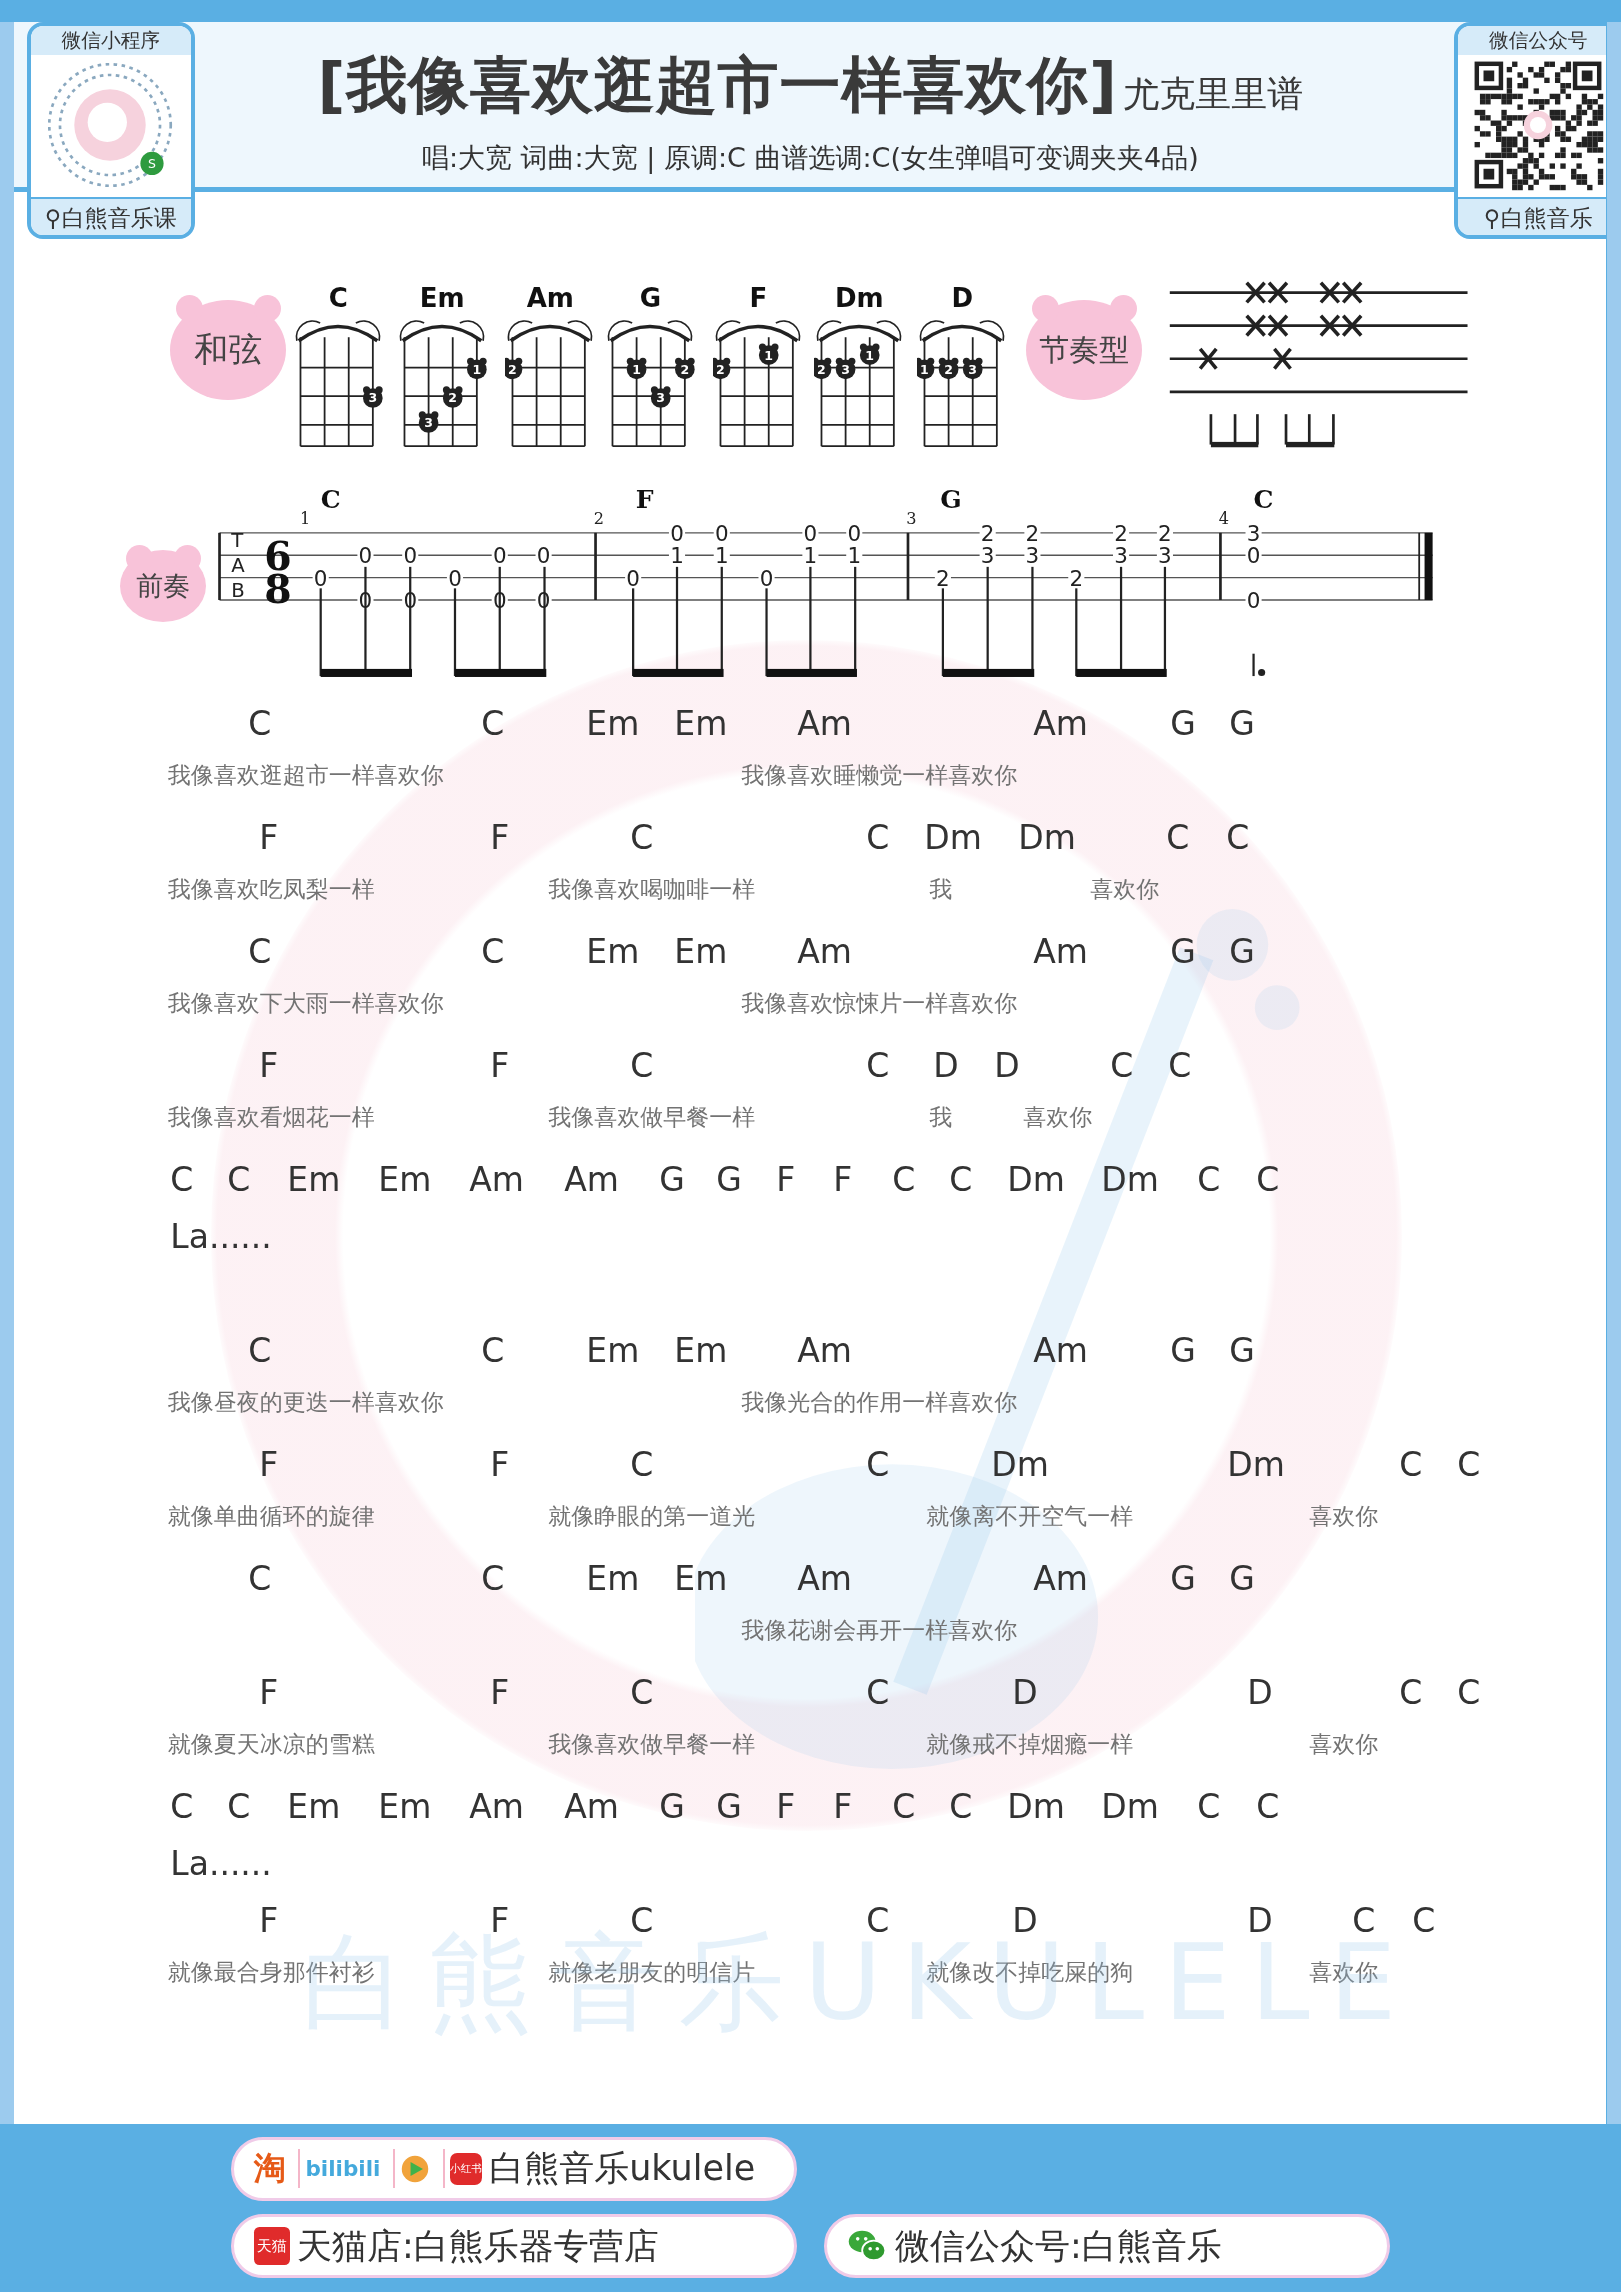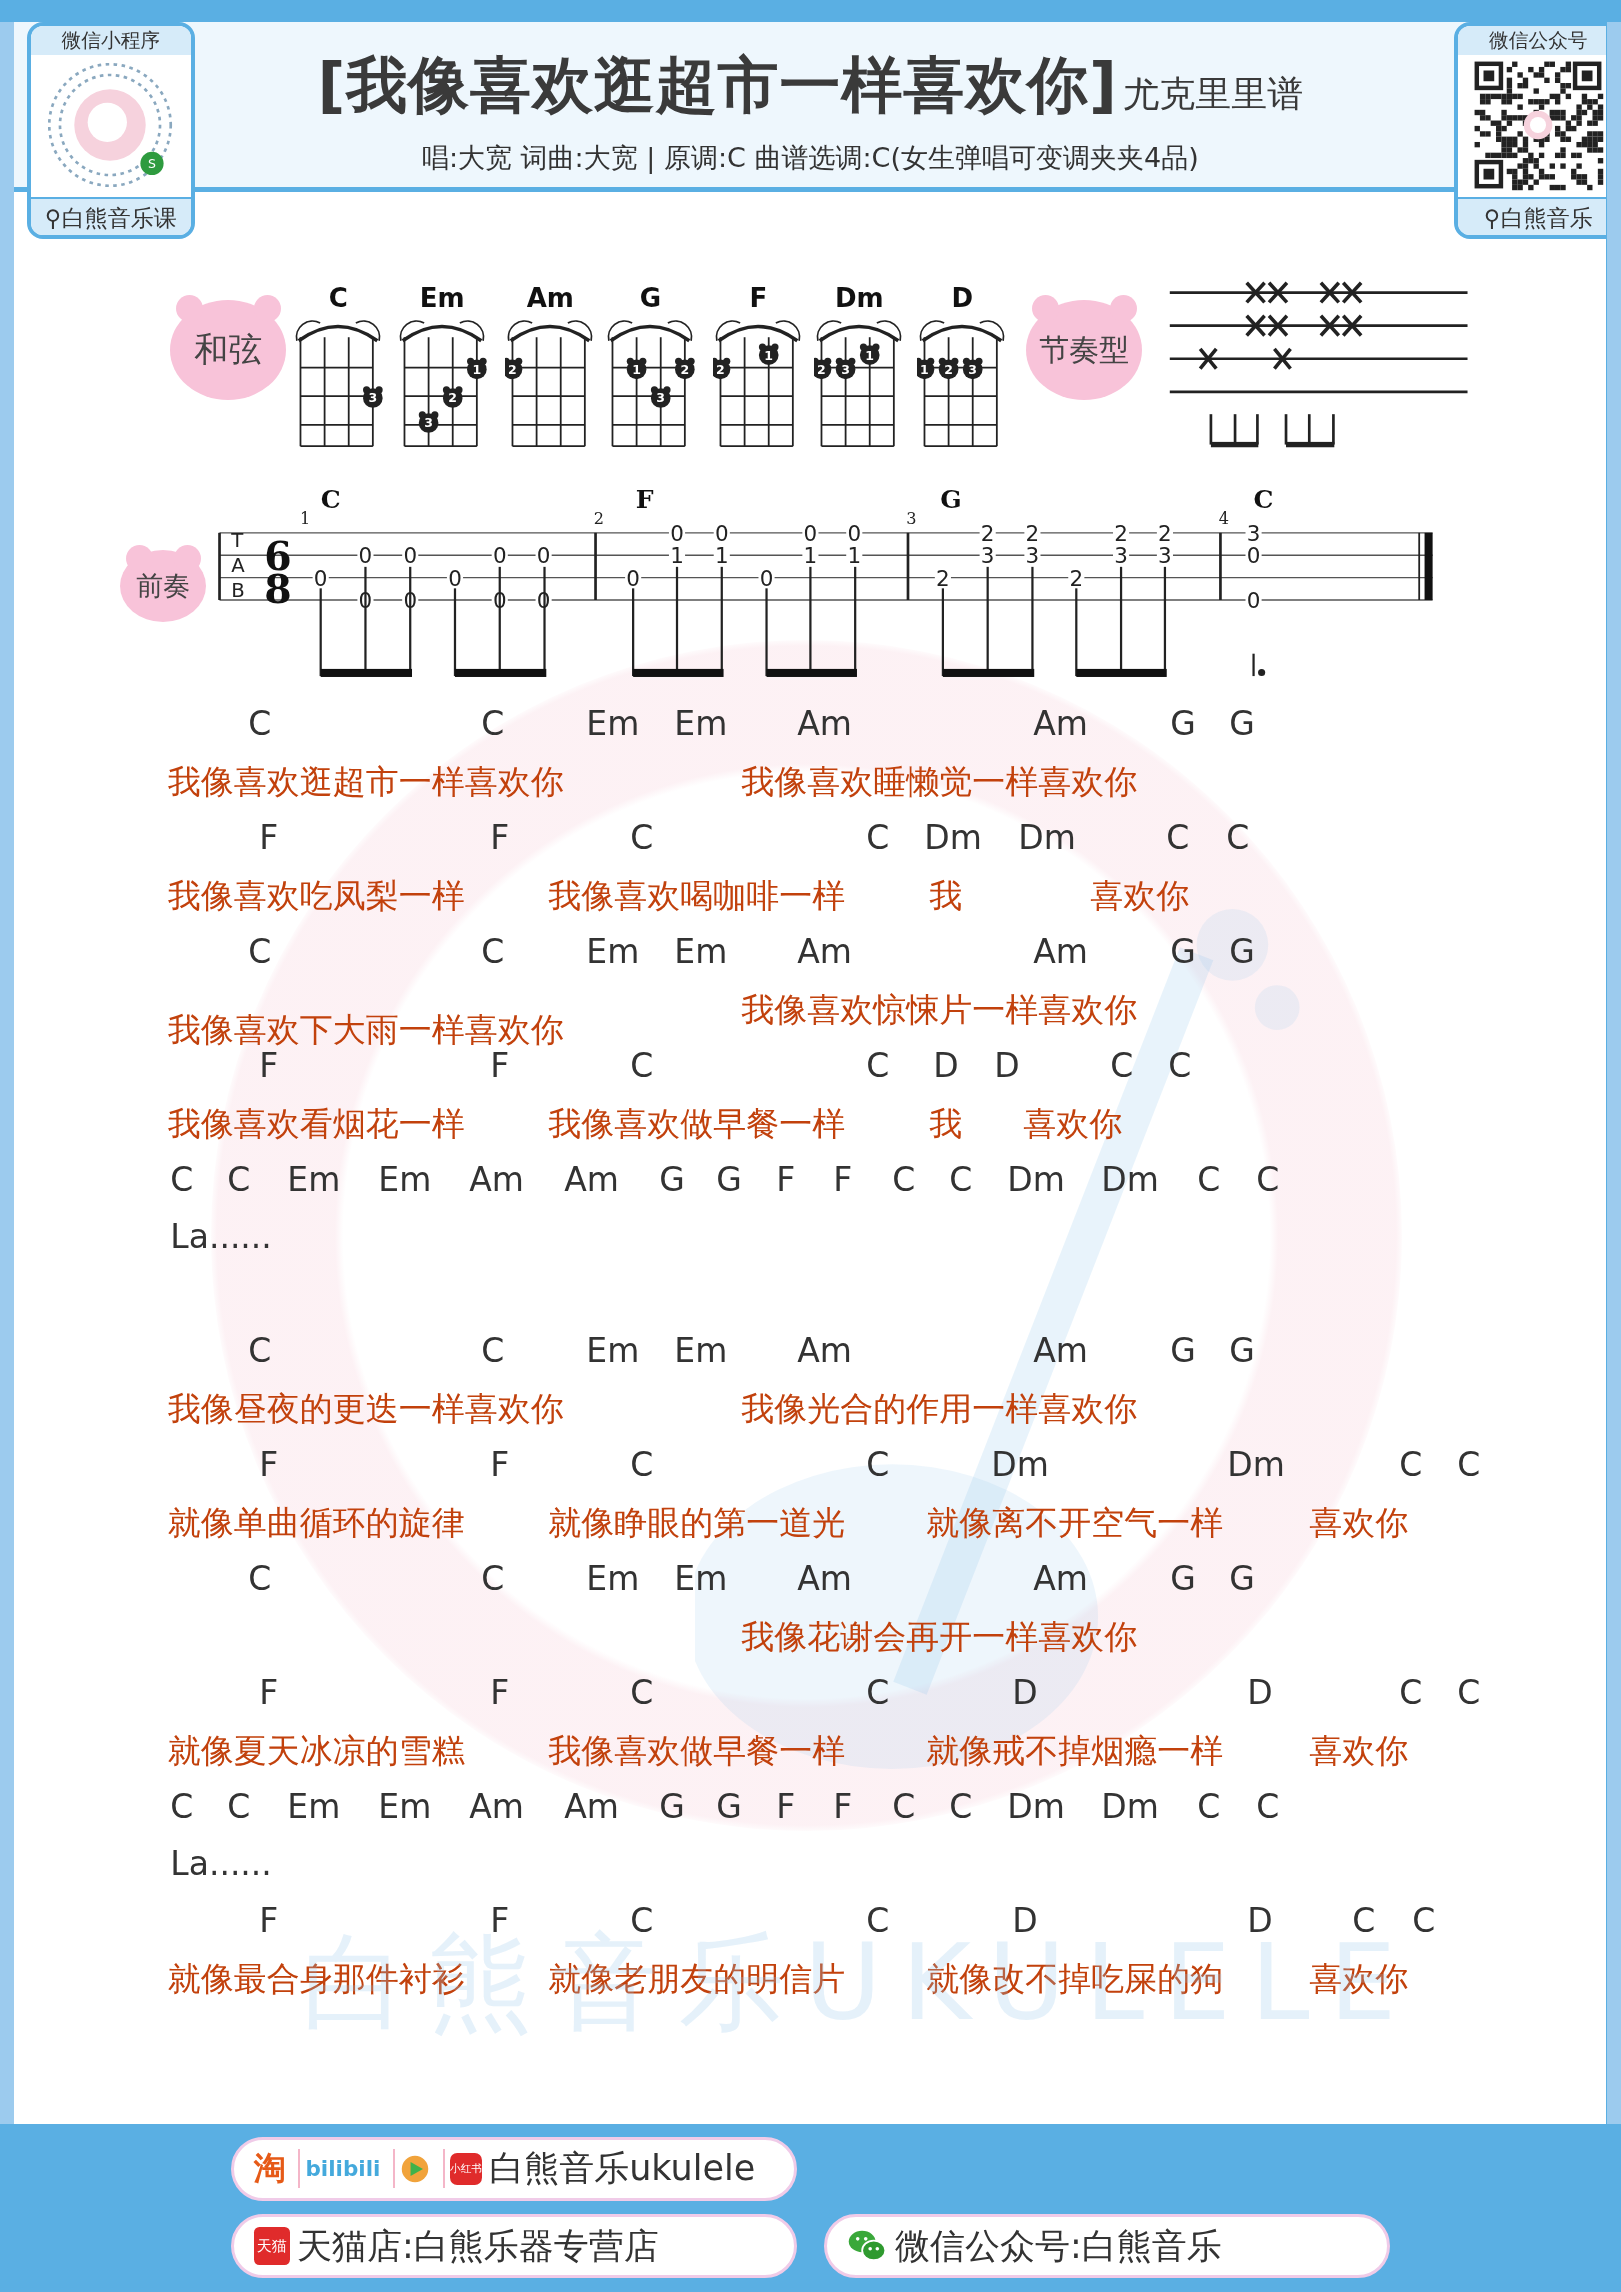--- a/index.html
+++ b/index.html
@@ -36,21 +36,21 @@
   .rhythm { position: absolute; left: 1154px; top: 258px; }
 
   .tab { position: absolute; left: 116px; top: 466px; }
 
   .watermark-circle { position: absolute; left: 197px; top: 618px; width: 1191px; height: 1191px; border-radius: 50%; background: radial-gradient(circle, rgba(255,255,255,0) 55%, rgba(250,225,232,0.45) 56%, rgba(250,225,232,0.45) 70%, rgba(255,255,255,0) 71%); }
   .watermark-text { position: absolute; left: 287px; top: 1890px; font-size: 106px; color: rgba(150,200,235,0.25); letter-spacing: 19.7px; white-space: nowrap; }
 
   .sheet { position: absolute; left: 140px; top: 673px; width: 1343px; }
   .row { position: relative; height: 57px; white-space: nowrap; }
   .row.chords { font-size: 33px; color: #333; }
-  .row.lyrics { font-size: 33px; color: #c2410c; }
+  .row.lyrics { font-size: 23px; color: #737373; }
   .row .ch { position: absolute; top: 9px; }
   .row.lyrics .lt { position: absolute; top: 7.2px; }
   .row.free { font-size: 33px; }
   .row.free .ch { position: absolute; top: 9px; }
   .spacer { height: 57px; }
 
   .footer { position: absolute; left: 0; top: 2124px; width: 1621px; height: 168px; background: #5aafe3; }
   .pill { position: absolute; height: 64px; background: #ffffff; border: 3.6px solid #f0cbe8; border-radius: 36px; display: flex; align-items: center; padding-left: 19.7px; font-size: 35px; color: #333; white-space: nowrap; }
   .pill .ico { display: inline-flex; align-items: center; justify-content: center; margin-right: 7.2px; }
   .sep { display: inline-block; width: 1.8px; height: 39px; background: #f4b6c8; margin: 0 5.4px; }
@@ -457,21 +457,21 @@
         <span class="ch" style="left: 94px;">C</span>
         <span class="ch" style="left: 327px;">C</span>
         <span class="ch" style="left: 432px;">Em</span>
         <span class="ch" style="left: 520px;">Em</span>
         <span class="ch" style="left: 643px;">Am</span>
         <span class="ch" style="left: 879px;">Am</span>
         <span class="ch" style="left: 1016px;">G</span>
         <span class="ch" style="left: 1075px;">G</span>
       </div>
       <div class="row lyrics">
-        <span class="lt" style="left: 13.4px; margin-top: 20px;">我像喜欢下大雨一样喜欢你</span>
+        <span class="lt" style="left: 13.4px;">我像喜欢下大雨一样喜欢你</span>
         <span class="lt" style="left: 587px;">我像喜欢惊悚片一样喜欢你</span>
       </div>
       <div class="row chords">
         <span class="ch" style="left: 105px;">F</span>
         <span class="ch" style="left: 336px;">F</span>
         <span class="ch" style="left: 476px;">C</span>
         <span class="ch" style="left: 712px;">C</span>
         <span class="ch" style="left: 779px;">D</span>
         <span class="ch" style="left: 840px;">D</span>
         <span class="ch" style="left: 956px;">C</span>

